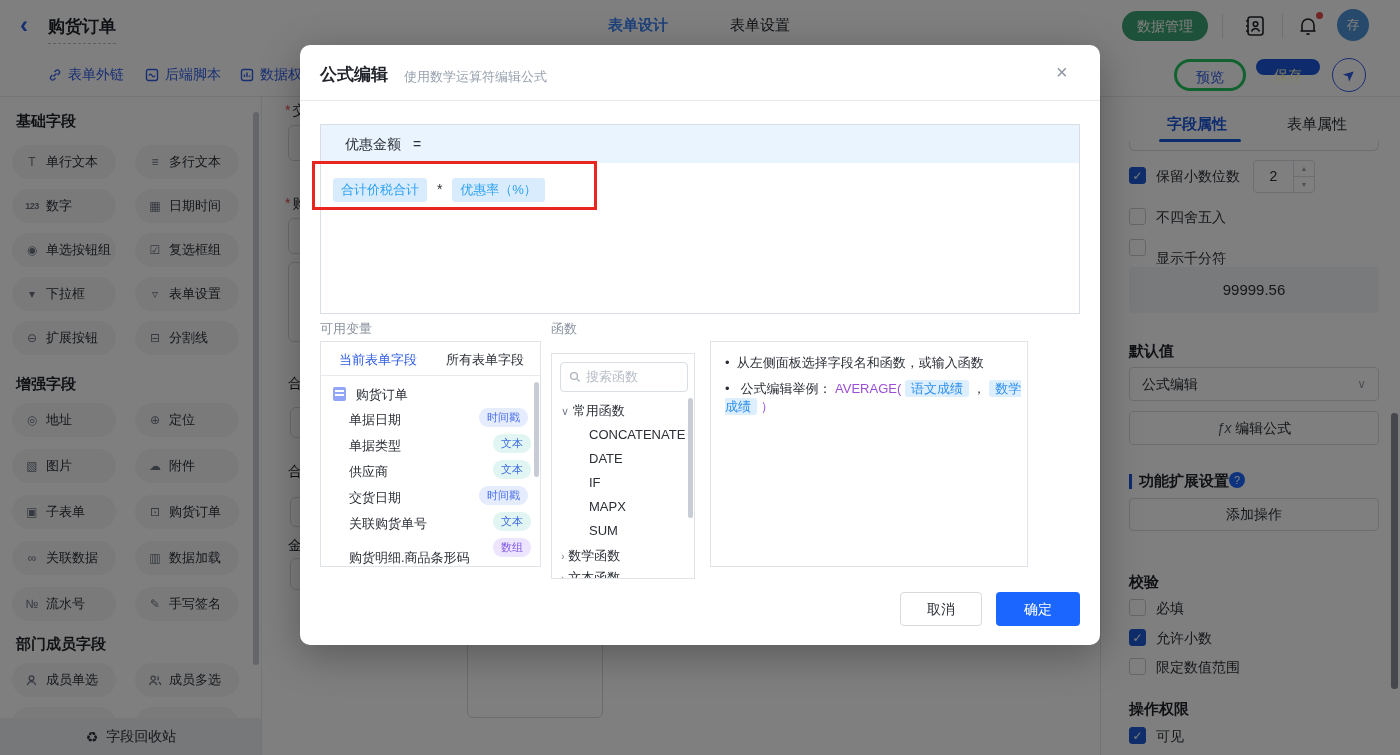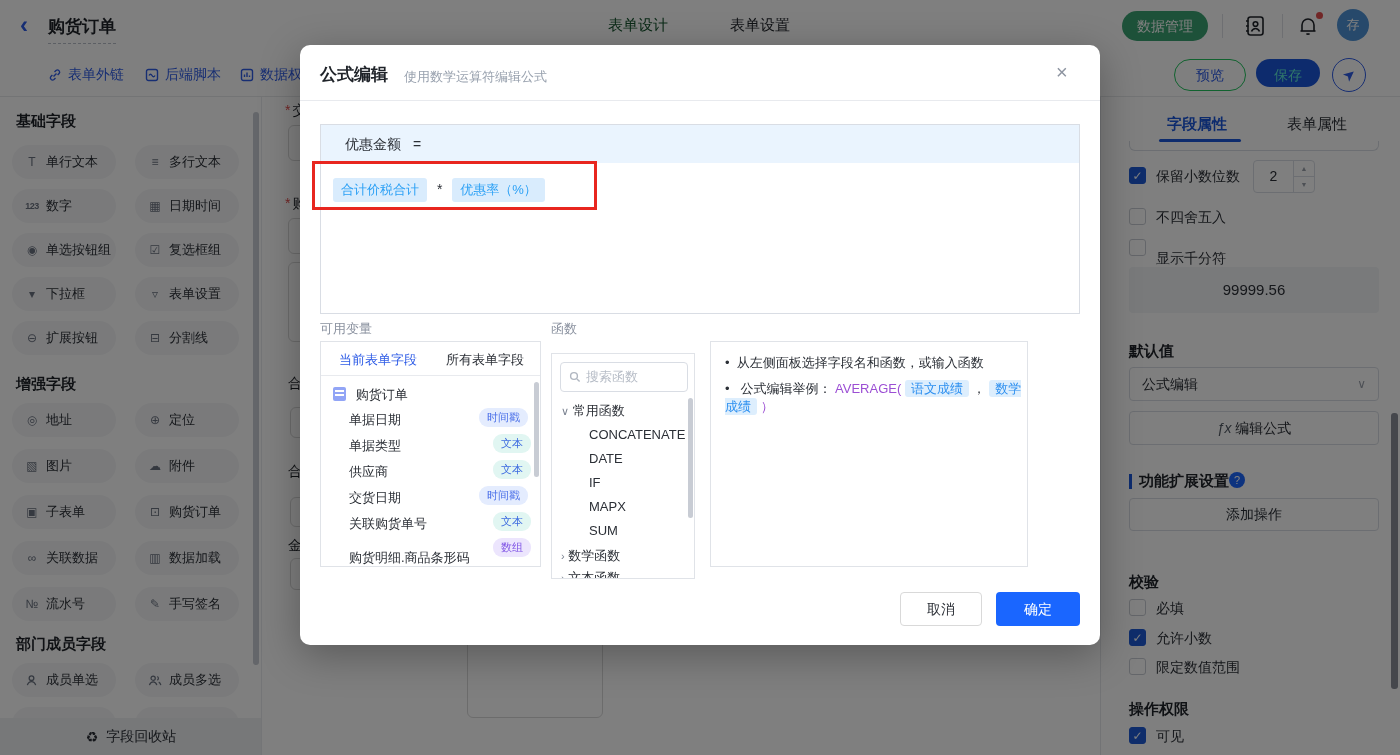--- a/index.html
+++ b/index.html
@@ -5,30 +5,30 @@
   * { margin:0; padding:0; box-sizing:border-box; }
   html,body { width:1400px; height:755px; overflow:hidden; }
   body { font-family:"Liberation Sans","DejaVu Sans",sans-serif; font-size:14px; color:#2b2f36; background:#fff; position:relative; }
   .abs { position:absolute; }
 
   
   .topbar { left:0; top:0; width:1400px; height:52px; background:#fff; }
   .back { left:20px; top:11px; color:#2e5ce6; font-size:24px; font-weight:bold; line-height:28px; cursor:pointer;}
   .apptitle { left:48px; top:15px; font-size:17px; font-weight:700; color:#1f2329; padding-bottom:5px; border-bottom:1px dashed #b9bec8; }
   .htab { top:16px; font-size:15px; color:#1f2329; cursor:pointer; }
-  .htab.active { color:#14532d; font-weight:400; }
+  .htab.active { color:#3b82f6; font-weight:700; }
   .pill-green { left:1122px; top:11px; width:86px; height:30px; background:#3ba272; color:#fff; border-radius:16px; text-align:center; line-height:30px; font-size:14px; }
   .vsep { top:14px; width:1px; height:24px; background:#dcdfe5; }
   .avatar { left:1337px; top:9px; width:32px; height:32px; border-radius:50%; background:#4f93d6; color:#fff; text-align:center; line-height:32px; font-size:13px; }
   .dot { left:1316px; top:12px; width:7px; height:7px; background:#e34d4d; border-radius:50%; }
 
   .toolbar2 { left:0; top:52px; width:1400px; height:45px; background:#fff; border-bottom:1px solid #e6e8eb; }
   .tlink { top:66px; color:#2e5ce6; font-size:14px; display:flex; align-items:center; gap:6px; cursor:pointer; }
-  .btn-preview { left:1174px; top:59px; width:72px; height:32px; border:1px solid #22c55e; color:#2e5ce6; border-radius:16px; background:#fff; text-align:center; line-height:30px; font-size:14px; }
-  .btn-save { left:1256px; top:59px; width:64px; height:28px; background:#1a56db; color:#5eead4; border-radius:16px; text-align:center; line-height:32px; font-size:14px; }
+  .btn-preview { left:1174px; top:59px; width:72px; height:32px; border:3px solid #22c55e; color:#2e5ce6; border-radius:16px; background:#fff; text-align:center; line-height:30px; font-size:14px; }
+  .btn-save { left:1256px; top:59px; width:64px; height:16px; background:#1a56db; color:#fef9c3; border-radius:16px; text-align:center; line-height:32px; font-size:14px; }
   .btn-share { left:1332px; top:58px; width:34px; height:34px; border:1px solid #2e5ce6; border-radius:50%; background:#fff; color:#2e5ce6; text-align:center; line-height:32px; }
   .btn-share span { display:inline-block; transform:rotate(-40deg); font-size:15px; }
 
   
   .sidebar { left:0; top:97px; width:262px; height:658px; background:#fff; border-right:1px solid #e8eaee; overflow:hidden; }
   .sec-title { left:16px; font-size:15px; font-weight:700; color:#1f2329; }
   .chip { width:104px; height:34px; background:#f4f5f7; border-radius:17px; display:flex; align-items:center; padding-left:13px; gap:7px; font-size:13px; color:#2b2f36; cursor:grab; }
   .chip .ci { color:#6b7280; font-size:12px; width:14px; text-align:center; flex:none; }
   .chip .ci.num { font-size:9px; font-weight:700; letter-spacing:-0.5px; }
   .recycle { left:0px; top:621px; width:262px; height:37px; background:#eef0f3; display:flex; align-items:center; justify-content:center; gap:8px; font-size:14px; color:#2b2f36; cursor:pointer; }

